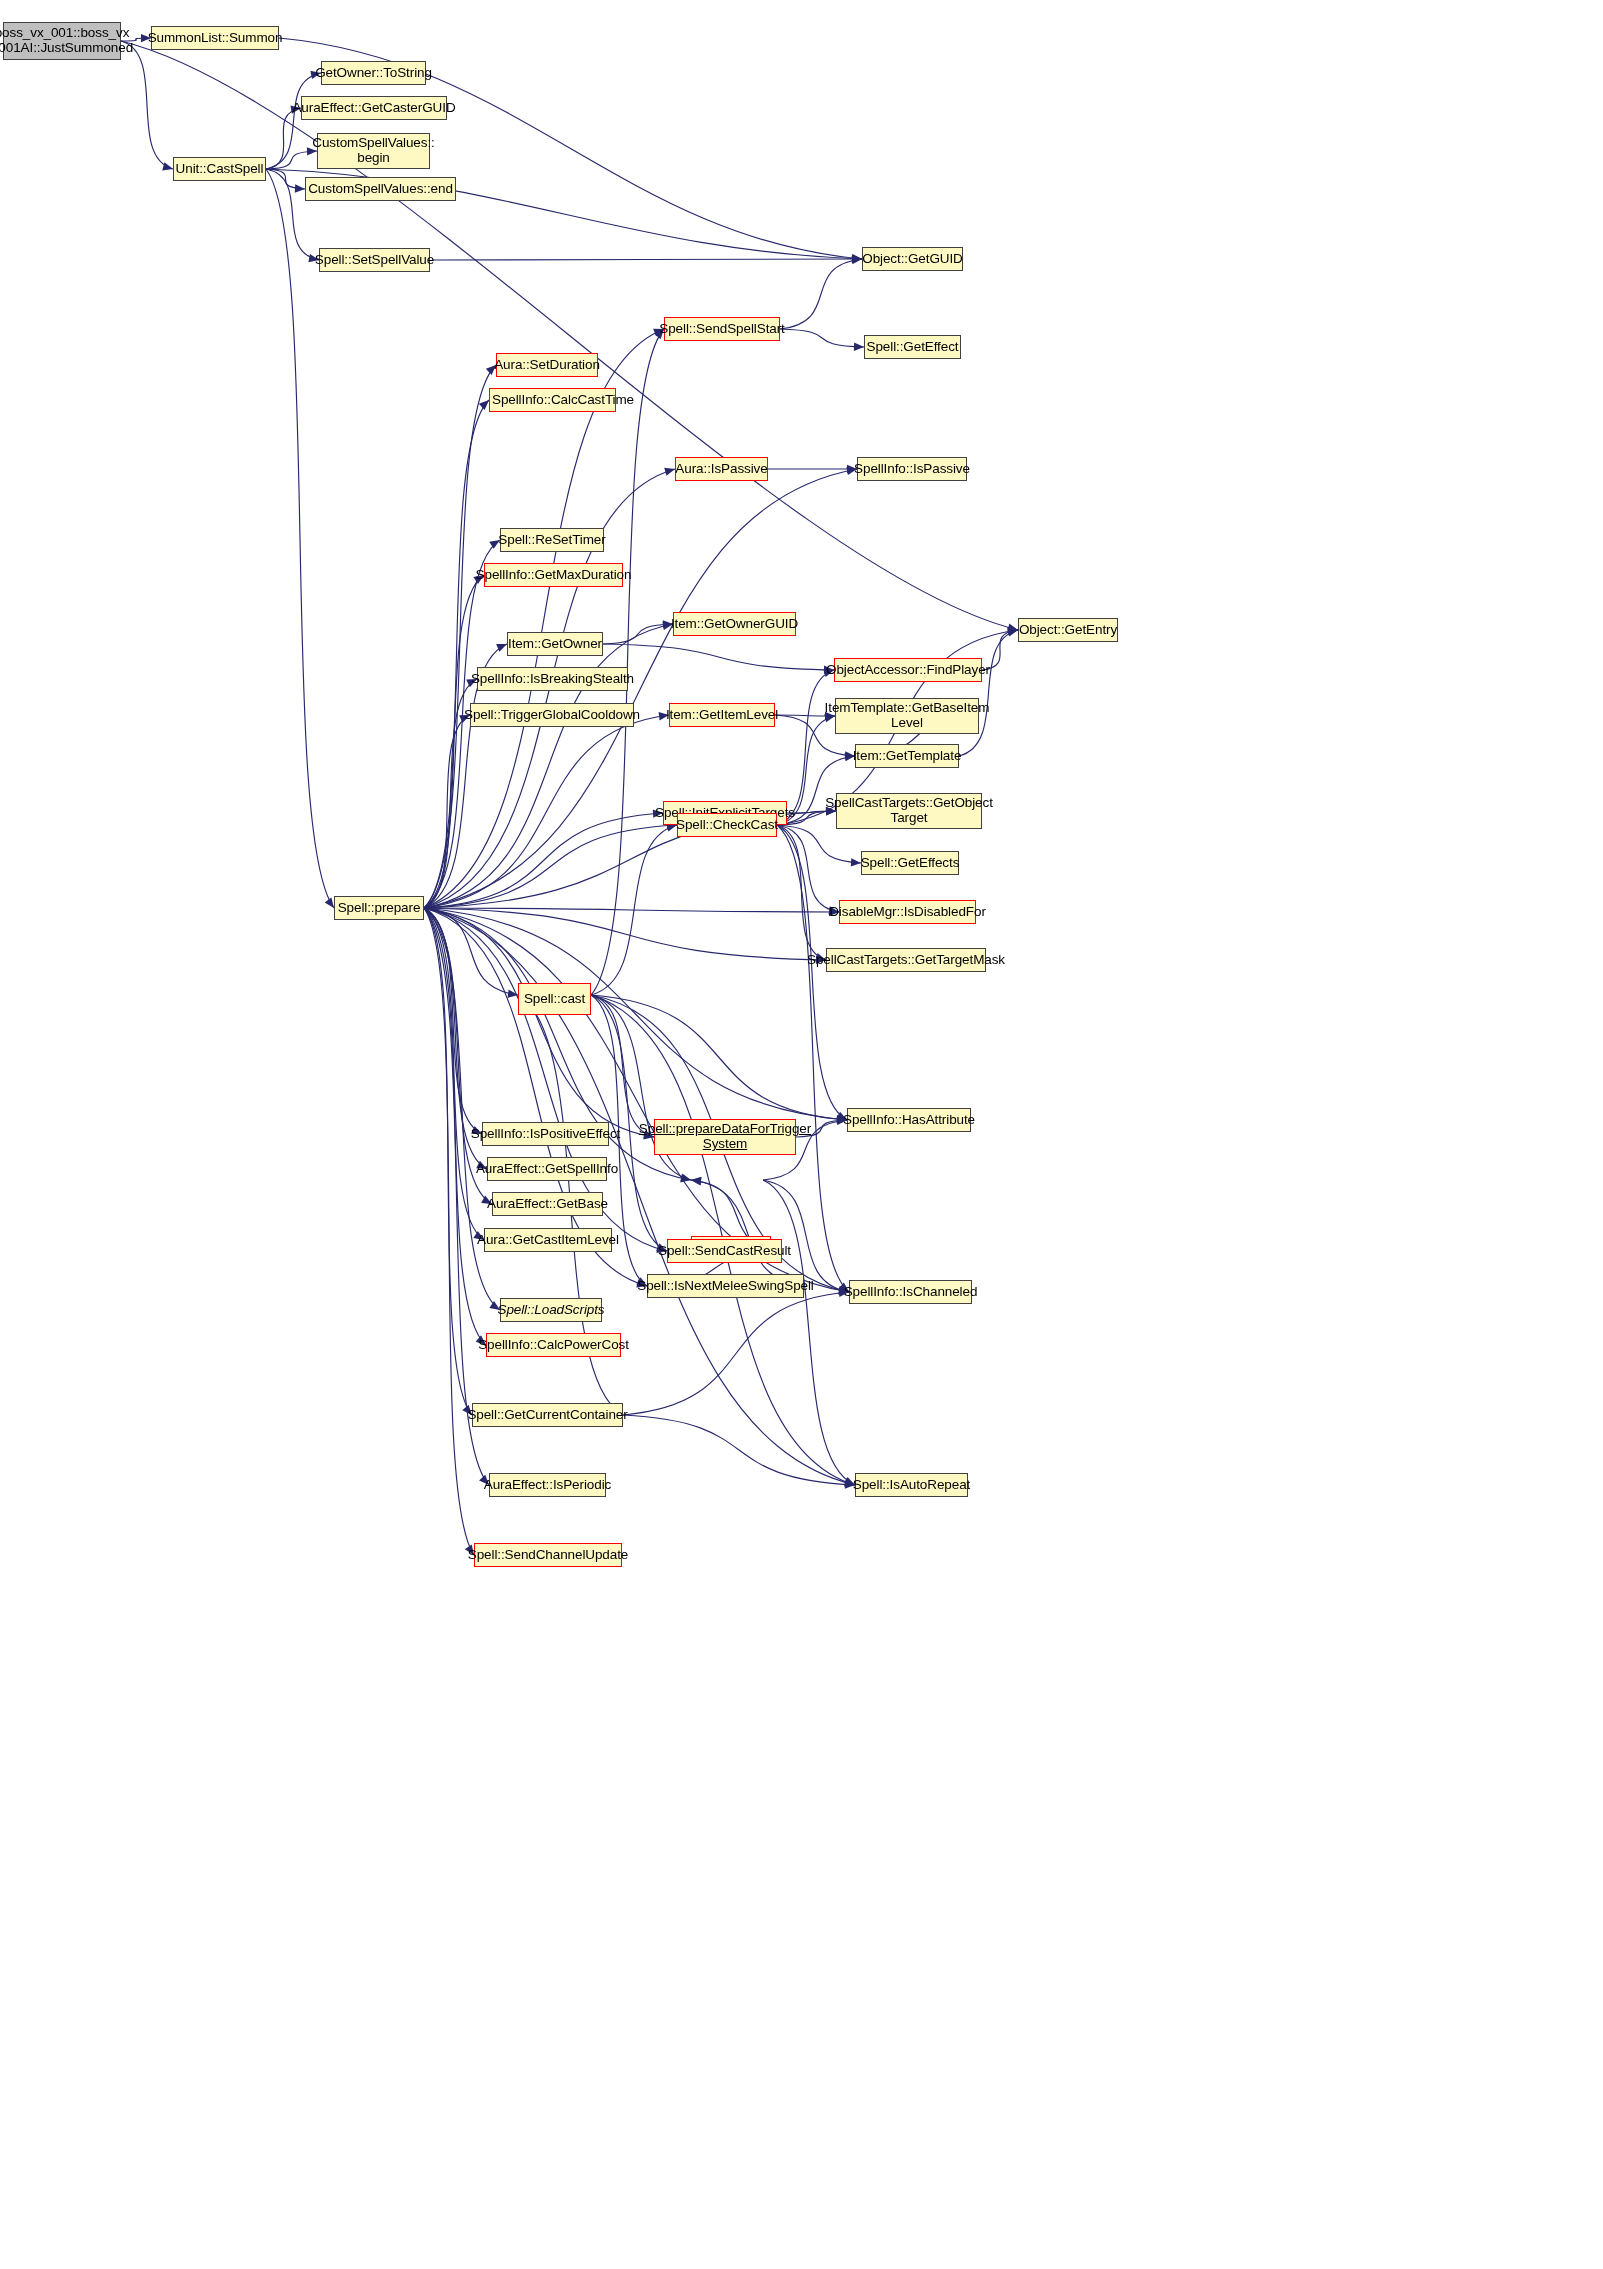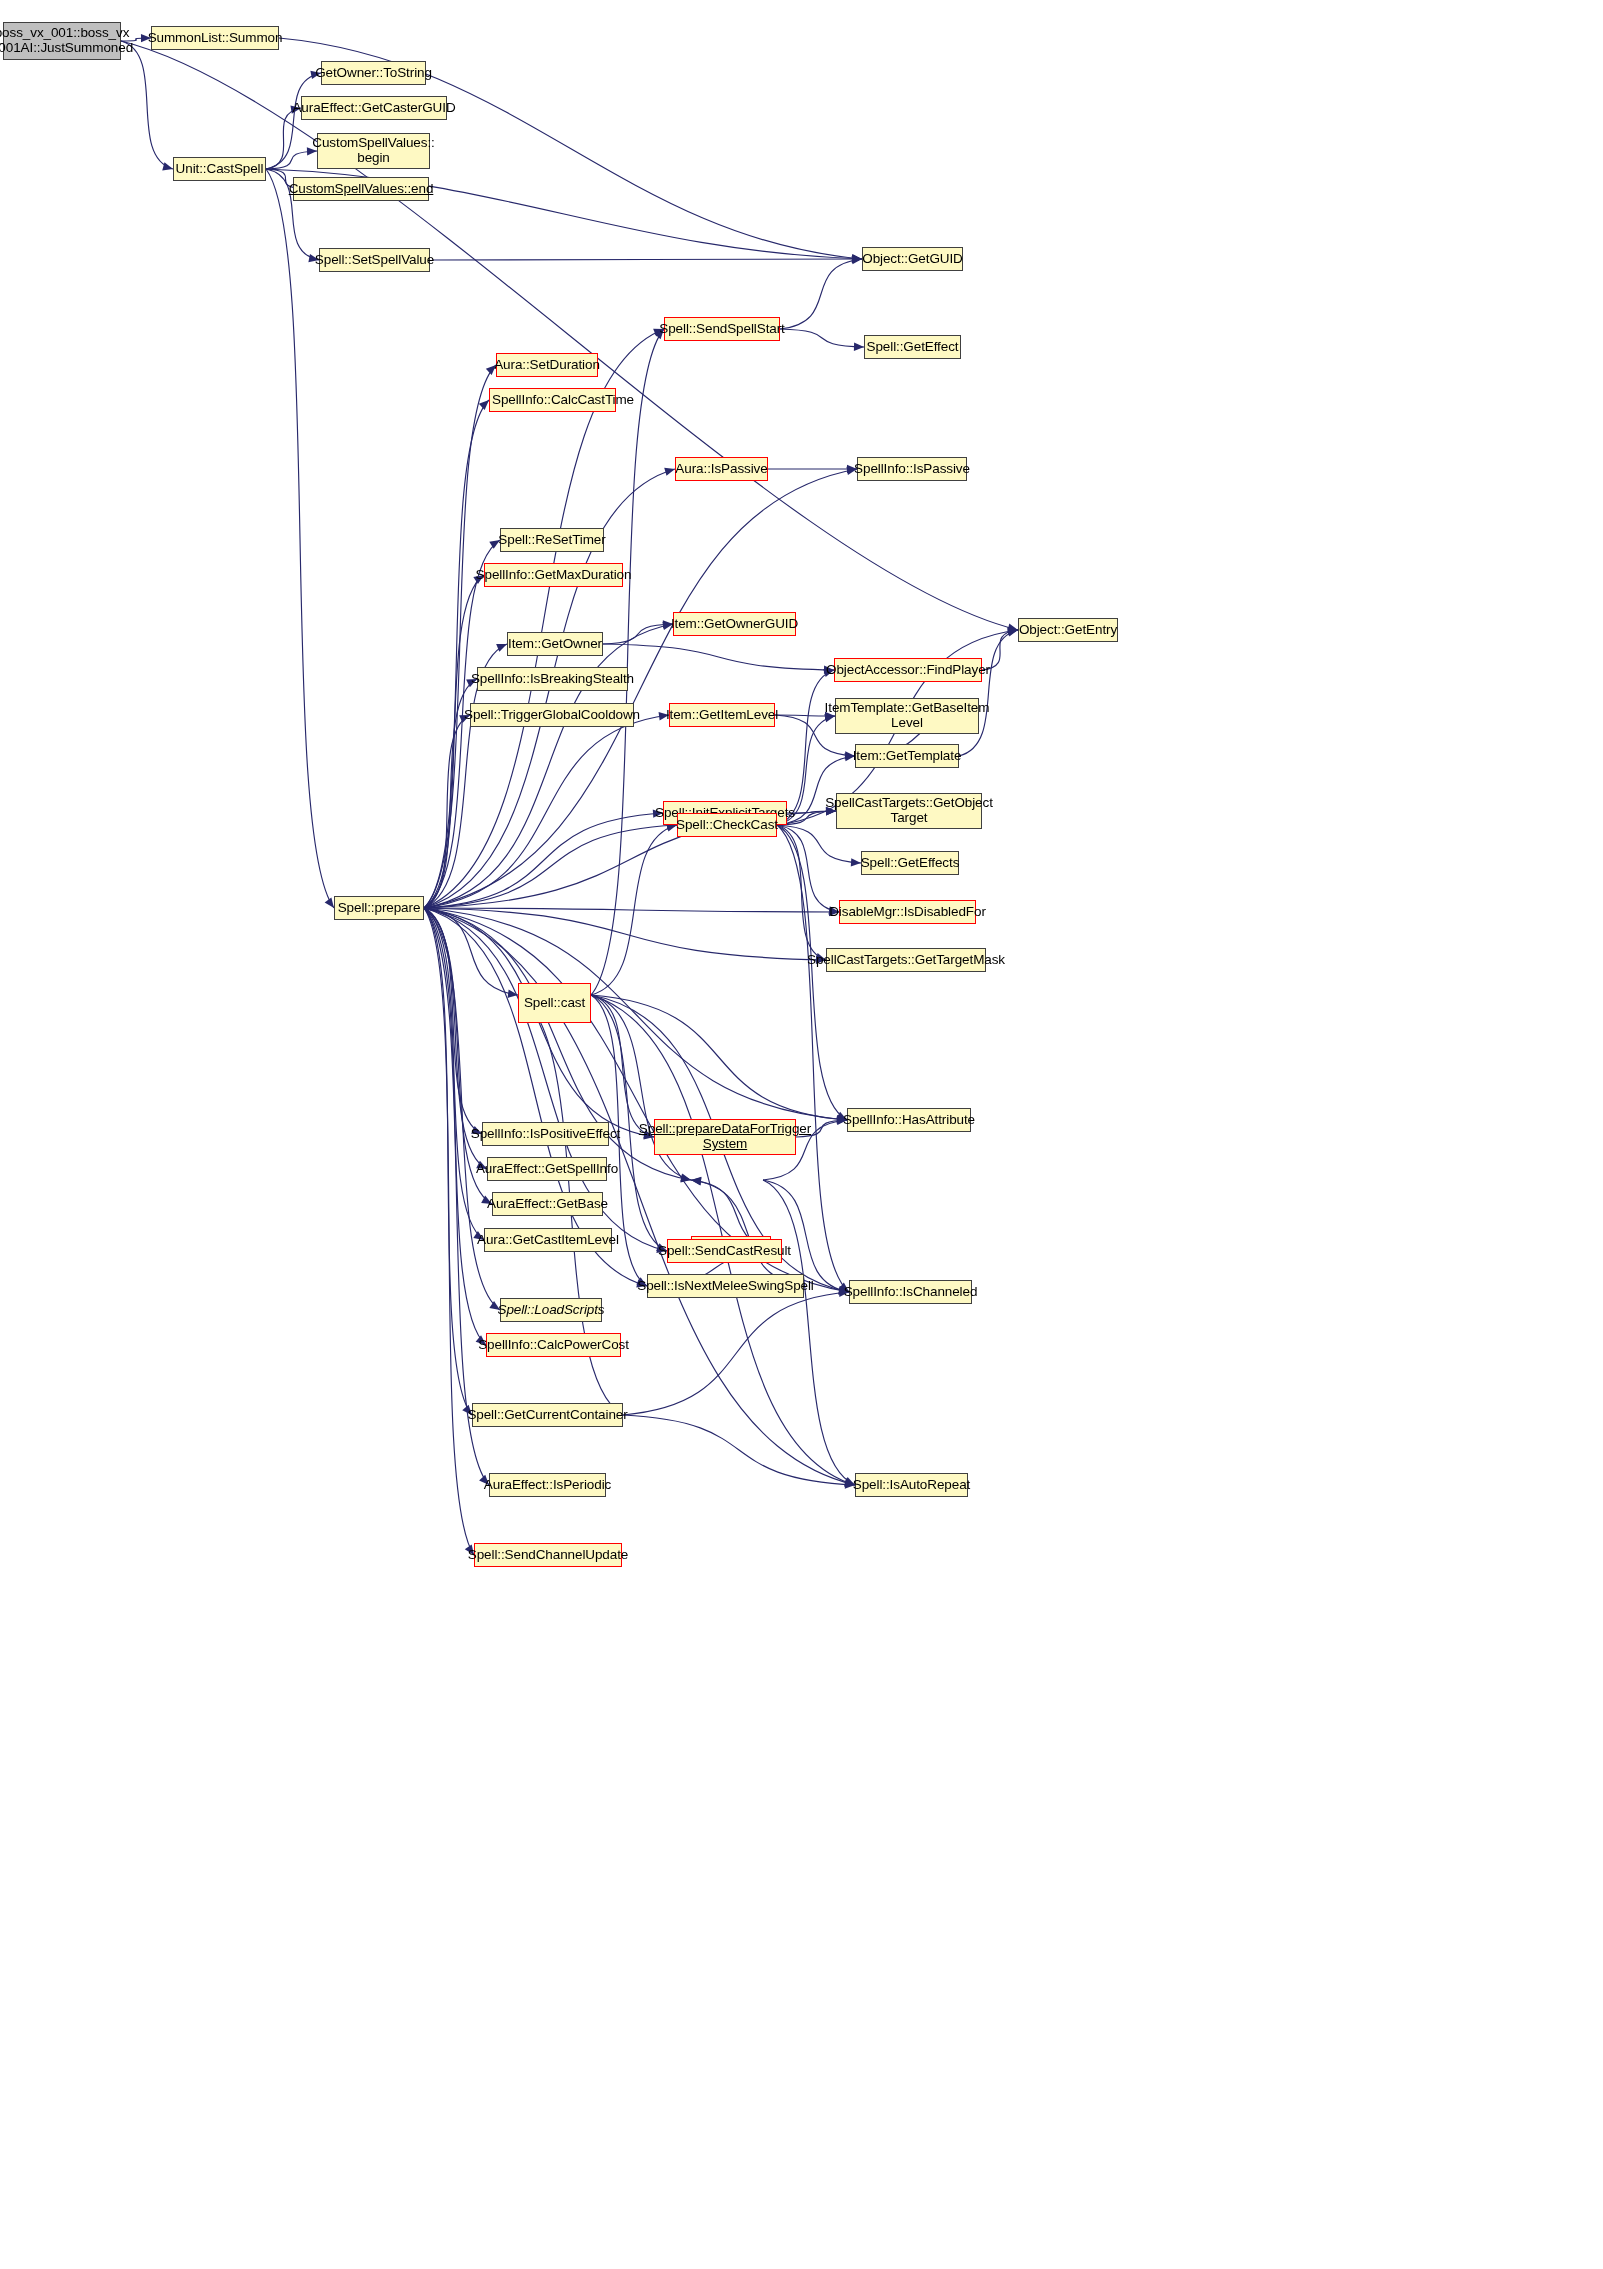--- a/index.html
+++ b/index.html
@@ -235,21 +235,21 @@
       <polygon class="arrow-head" points="855,1485 844.8098468375576,1488.7149399087962 845.2132270758448,1480.3246309524252"></polygon>
     </svg>
   <div id="node-layer">
       <div class="node root" style="left: 3px; top: 22px; width: 118px; height: 38px;">boss_vx_001::boss_vx
 _001AI::JustSummoned</div>
       <div class="node" style="left: 151px; top: 26px; width: 128px; height: 24px;">SummonList::Summon</div>
       <div class="node" style="left: 321px; top: 61px; width: 105px; height: 24px;">GetOwner::ToString</div>
       <div class="node" style="left: 301px; top: 96px; width: 146px; height: 24px;">AuraEffect::GetCasterGUID</div>
       <div class="node" style="left: 317px; top: 133px; width: 113px; height: 36px;">CustomSpellValues::
 begin</div>
-      <div class="node" style="left: 293px; top: 177px; width: 136px; height: 24px; text-decoration: underline;">CustomSpellValues::end</div>
+      <div class="node" style="left: 305px; top: 177px; width: 151px; height: 24px;">CustomSpellValues::end</div>
       <div class="node" style="left: 173px; top: 157px; width: 93px; height: 24px;">Unit::CastSpell</div>
       <div class="node" style="left: 319px; top: 248px; width: 111px; height: 24px;">Spell::SetSpellValue</div>
       <div class="node" style="left: 862px; top: 247px; width: 101px; height: 24px;">Object::GetGUID</div>
       <div class="node red" style="left: 664px; top: 317px; width: 116px; height: 24px;">Spell::SendSpellStart</div>
       <div class="node" style="left: 864px; top: 335px; width: 97px; height: 24px;">Spell::GetEffect</div>
       <div class="node red" style="left: 496px; top: 353px; width: 102px; height: 24px;">Aura::SetDuration</div>
       <div class="node red" style="left: 489px; top: 388px; width: 127px; height: 24px; padding-left: 24px;">SpellInfo::CalcCastTime</div>
       <div class="node red" style="left: 675px; top: 457px; width: 93px; height: 24px;">Aura::IsPassive</div>
       <div class="node" style="left: 857px; top: 457px; width: 110px; height: 24px;">SpellInfo::IsPassive</div>
       <div class="node" style="left: 1018px; top: 618px; width: 100px; height: 24px;">Object::GetEntry</div>
@@ -265,21 +265,21 @@
 Level</div>
       <div class="node" style="left: 855px; top: 744px; width: 104px; height: 24px;">Item::GetTemplate</div>
       <div class="node red" style="left: 663px; top: 801px; width: 124px; height: 24px;">Spell::InitExplicitTargets</div>
       <div class="node" style="left: 836px; top: 793px; width: 146px; height: 36px;">SpellCastTargets::GetObject
 Target</div>
       <div class="node red" style="left: 677px; top: 813px; width: 100px; height: 24px;">Spell::CheckCast</div>
       <div class="node" style="left: 861px; top: 851px; width: 98px; height: 24px;">Spell::GetEffects</div>
       <div class="node red" style="left: 839px; top: 900px; width: 137px; height: 24px;">DisableMgr::IsDisabledFor</div>
       <div class="node" style="left: 334px; top: 896px; width: 90px; height: 24px;">Spell::prepare</div>
       <div class="node" style="left: 826px; top: 948px; width: 160px; height: 24px;">SpellCastTargets::GetTargetMask</div>
-      <div class="node red" style="left: 518px; top: 983px; width: 73px; height: 40px;">Spell::cast</div>
+      <div class="node red" style="left: 518px; top: 983px; width: 73px; height: 32px;">Spell::cast</div>
       <div class="node" style="left: 847px; top: 1108px; width: 124px; height: 24px;">SpellInfo::HasAttribute</div>
       <div class="node" style="left: 482px; top: 1122px; width: 127px; height: 24px;">SpellInfo::IsPositiveEffect</div>
       <div class="node red" style="left: 654px; top: 1119px; width: 142px; height: 36px; text-decoration: underline;">Spell::prepareDataForTrigger
 System</div>
       <div class="node" style="left: 487px; top: 1157px; width: 120px; height: 24px;">AuraEffect::GetSpellInfo</div>
       <div class="node red" style="left: 691px; top: 1236px; width: 80px; height: 24px;">Spell::finish</div>
       <div class="node" style="left: 492px; top: 1192px; width: 111px; height: 24px;">AuraEffect::GetBase</div>
       <div class="node" style="left: 484px; top: 1228px; width: 128px; height: 24px;">Aura::GetCastItemLevel</div>
       <div class="node red" style="left: 667px; top: 1239px; width: 115px; height: 24px;">Spell::SendCastResult</div>
       <div class="node" style="left: 647px; top: 1274px; width: 157px; height: 24px;">Spell::IsNextMeleeSwingSpell</div>

